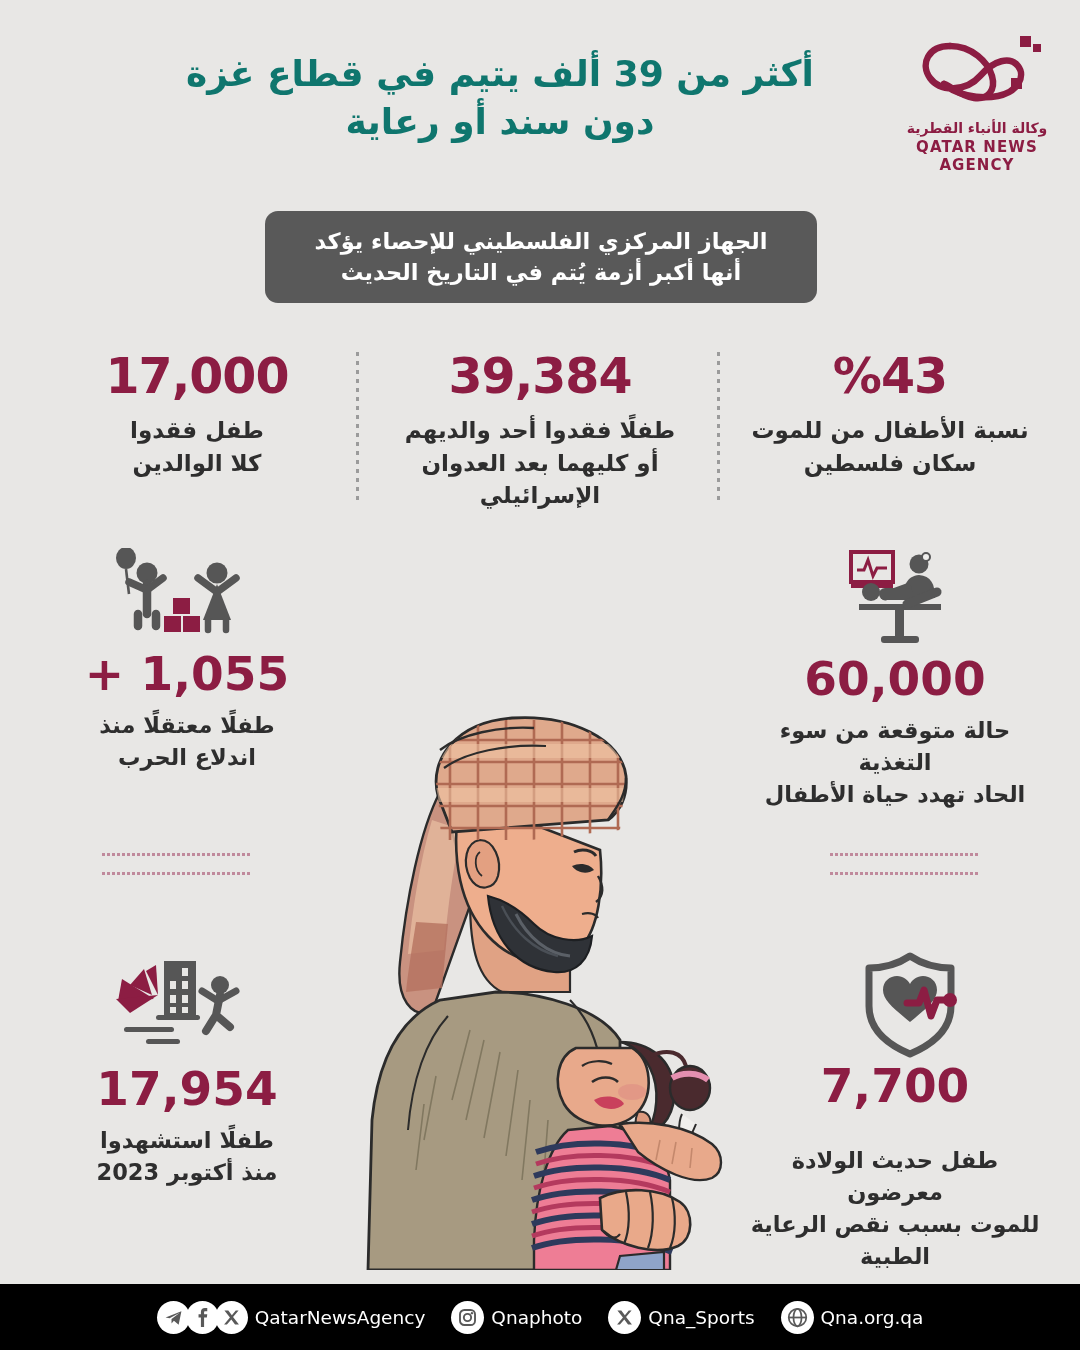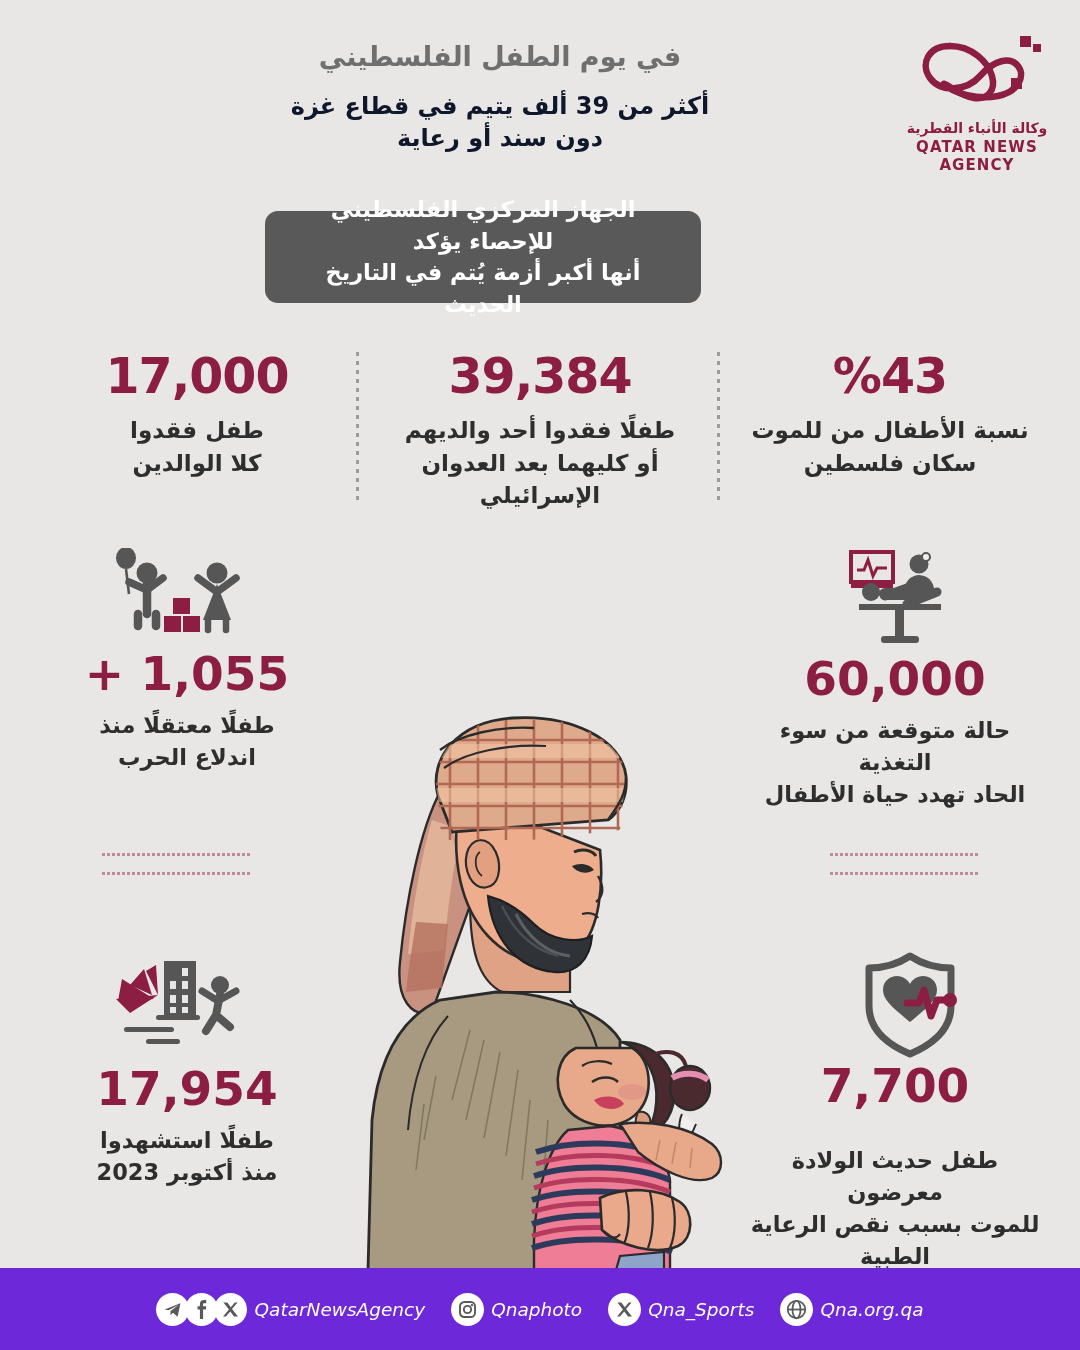--- a/index.html
+++ b/index.html
@@ -22,22 +22,22 @@
   }
   #headline-block {
     position: absolute; top: 40px; left: 170px; width: 660px;
     text-align: center;
   }
   .eyebrow {
     font-size: 27px; font-weight: 700; color: #6f6f6f;
     letter-spacing: 0px; line-height: 1.25; direction: rtl;
   }
   .headline {
-    font-size: 24px; font-weight: 700; color: #0f172a;
-    line-height: 1.33; direction: rtl; margin-top: 17px;
+    font-size: 36px; font-weight: 700; color: #0f766e;
+    line-height: 1.33; direction: rtl; margin-top: 10px;
   }
   .headline-l2 { display: block; }
 
   
   #logo-block {
     position: absolute; top: 26px; right: 18px;
     width: 170px; text-align: center;
   }
   #logo-mark { width: 170px; height: 92px; display: block; }
   .logo-ar {
@@ -45,21 +45,21 @@
     direction: rtl; margin-top: 2px; letter-spacing: .5px;
   }
   .logo-en {
     font-size: 15px; font-weight: 700; color: #8c1d43;
     direction: ltr; letter-spacing: 1.1px; margin-top: 2px;
   }
 
   
   #subtitle-pill {
     position: absolute; top: 211px; left: 265px;
-    width: 436px; height: 92px;
+    width: 552px; height: 92px;
     background: #595959; border-radius: 13px;
     display: flex; align-items: center; justify-content: center;
     padding: 0 22px;
   }
   #subtitle-pill .pill-text {
     color: #ffffff; font-size: 22.5px; font-weight: 700;
     line-height: 1.4; text-align: center; direction: rtl;
   }
 
   
@@ -131,25 +131,24 @@
 
   
   #illustration {
     position: absolute; left: 320px; top: 700px;
     width: 430px; height: 570px;
   }
 
   
   #footer-bar {
     position: absolute; left: 0; bottom: 0;
-    width: 1080px; height: 82px;
-    background: #6d28d9;
+    width: 1080px; height: 66px;
+    background: #000000;
     display: flex; align-items: center; justify-content: center;
     direction: ltr;
-    font-style: italic;
   }
   .social-group { display: flex; align-items: center; margin: 0 13px; }
   .social-icons { display: flex; align-items: center; }
   .sicon {
     width: 33px; height: 33px; border-radius: 50%;
     background: #ffffff; display: flex; align-items: center;
     justify-content: center; margin-right: -4px;
   }
   .sicon svg { display: block; }
   .shandle {
@@ -158,21 +157,20 @@
   }
 </style>
 </head>
 <body>
 
 <div id="page">
 
   <div id="header-area">
 
     <div id="headline-block">
-      <div class="eyebrow">في يوم الطفل الفلسطيني</div>
       <div class="headline">
         <span class="headline-l2">أكثر من 39 ألف يتيم في قطاع غزة</span>
         <span class="headline-l2">دون سند أو رعاية</span>
       </div>
     </div>
 
     <div id="logo-block">
       <svg id="logo-mark" viewBox="0 0 170 92">
         <g fill="none" stroke="#8c1d43" stroke-width="6.5" stroke-linecap="round">
           <path d="M58 20 C 36 20, 28 38, 38 52 C 48 66, 74 66, 88 50 C 102 34, 118 30, 126 40 C 134 50, 126 66, 106 70 C 86 74, 62 68, 52 58"></path>

